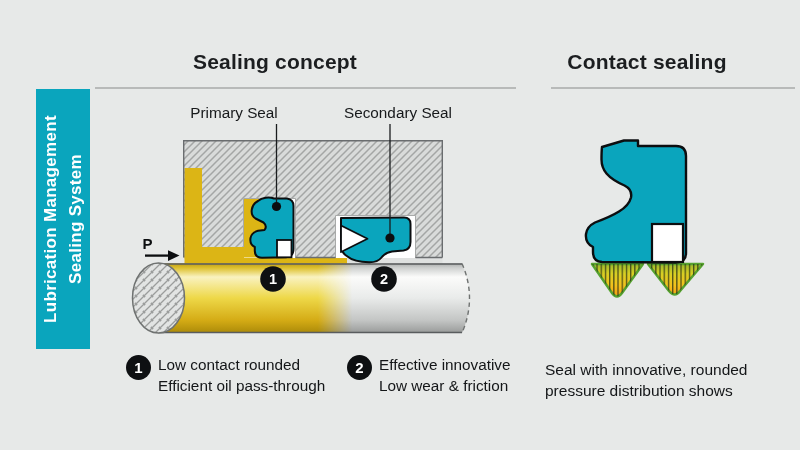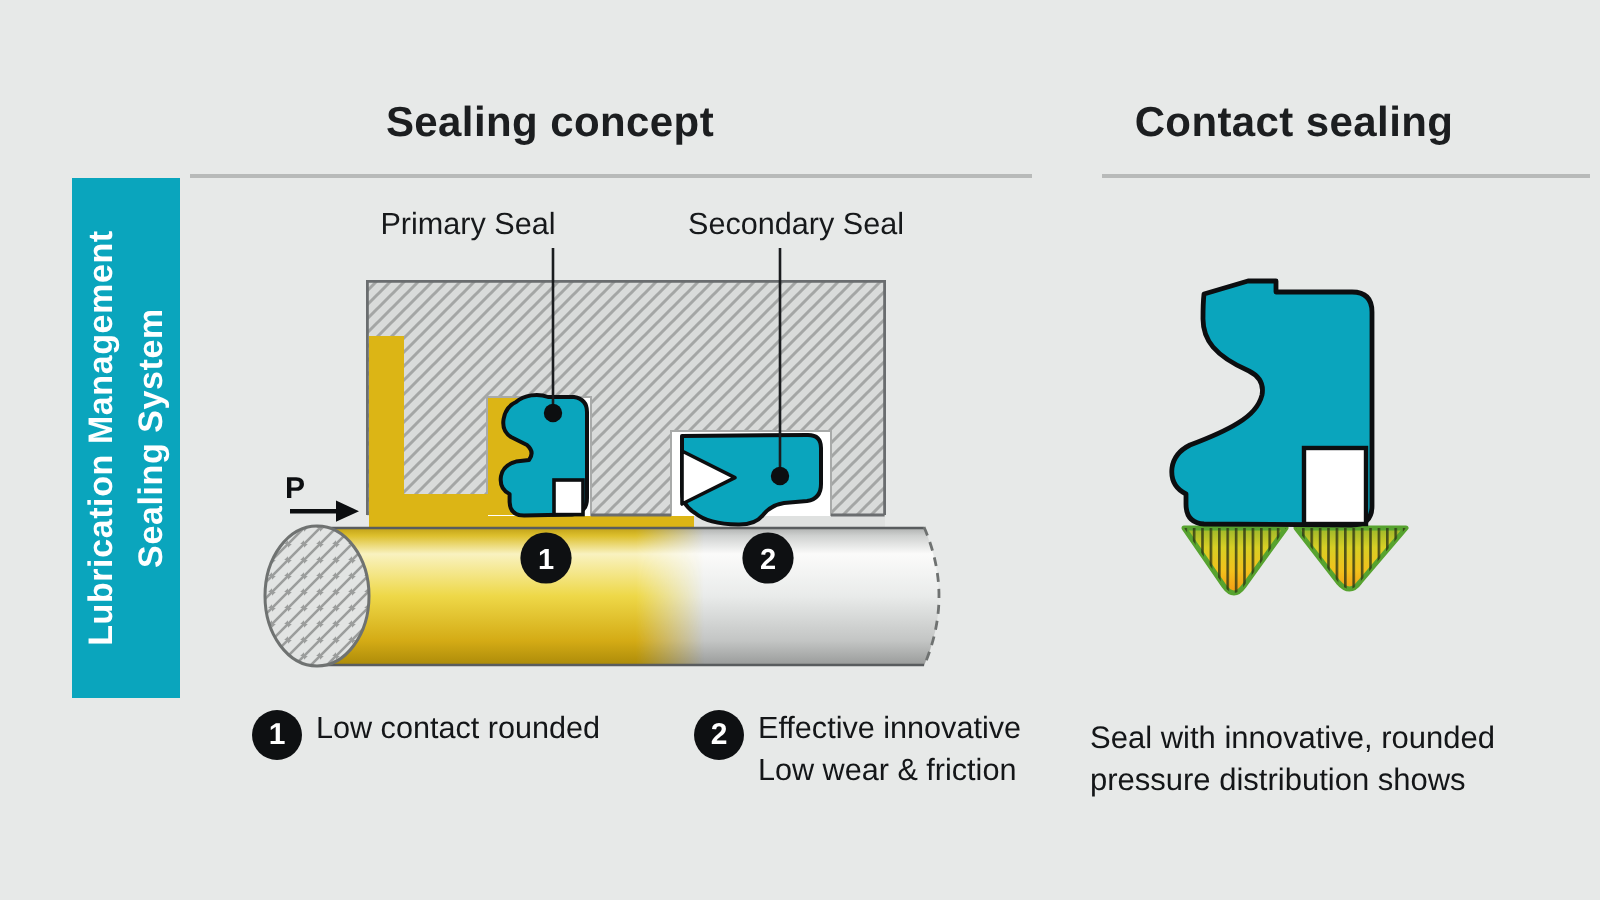--- a/index.html
+++ b/index.html
@@ -181,20 +181,21 @@
              Q686,262.5 676,262.5 L602,262 Q593,261.5 593,252 L593,247
              Q585,243 586,234 Q587,226.5 595,222.5 Q611,216.5 619,211.5 Q629,205.5 631,197.5
              Q632.5,189.5 624.5,185.5 Q612,180 606.5,173.5 Q601.5,167.5 601.5,159.5 Q601.5,151.5 602,147 Z" fill="#0aa5bd" stroke="#0c0e10" stroke-width="2.4" stroke-linejoin="round"></path>
     <rect x="652" y="224" width="31" height="38" fill="#ffffff" stroke="#0c0e10" stroke-width="2.2"></rect>
   </svg>
 
   <div class="note note-1">
     <div class="badge">1</div>
     <div class="note-lines">
       <div>Low contact rounded</div>
+      <div>Efficient oil pass-through</div>
     </div>
   </div>
   <div class="note note-2">
     <div class="badge">2</div>
     <div class="note-lines">
       <div>Effective innovative</div>
       <div>Low wear &amp; friction</div>
     </div>
   </div>
 

